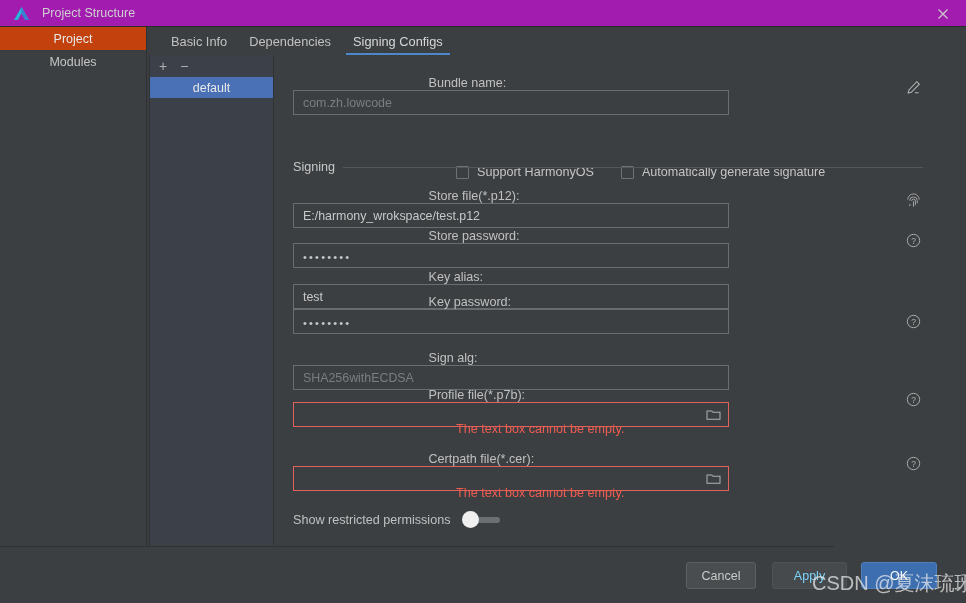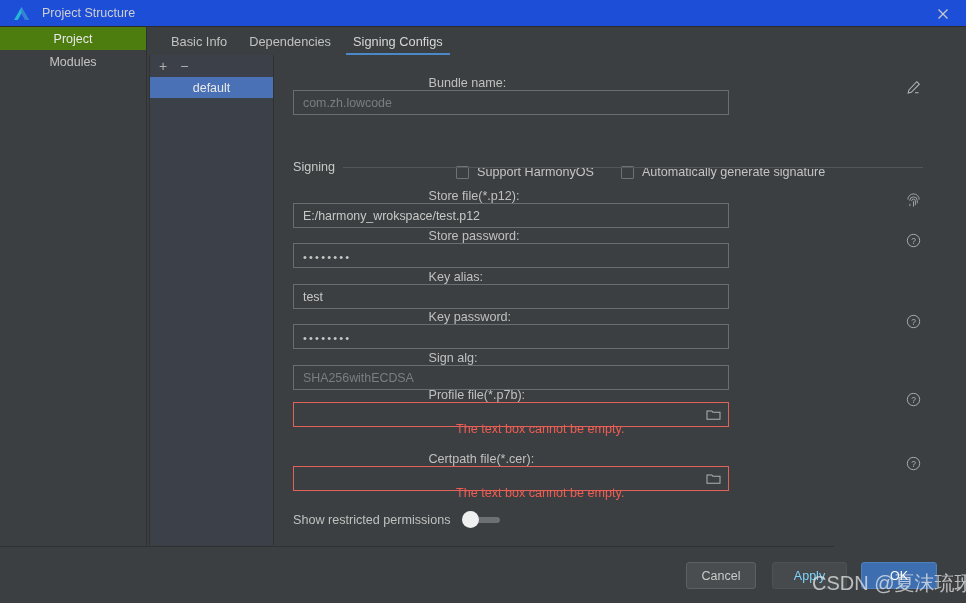--- a/index.html
+++ b/index.html
@@ -14,21 +14,21 @@
     position: relative;
     width: 966px; height: 603px;
     background: #3c3f41;
     color: #bbbbbb;
   }
 
   
   .titlebar {
     position: absolute; left: 0; top: 0;
     width: 966px; height: 27px;
-    background: #1d4ed8;
+    background: #a21caf;
     border-bottom: 1px solid #2b2b2b;
     display: flex; align-items: center;
   }
   .logo-box {
     width: 30px; height: 26px;
     display: flex; align-items: center; justify-content: center;
     margin-left: 6px;
   }
   .title-text {
     font-size: 12.5px;
@@ -50,21 +50,21 @@
     background: #3c3f41;
     border-right: 1px solid #2f3133;
   }
   .nav-item {
     height: 23px;
     display: flex; align-items: center; justify-content: center;
     font-size: 12.5px;
     color: #c4c4c4;
   }
   .nav-item.selected {
-    background: #4d7c0f;
+    background: #c2410c;
     color: #e8e8e8;
   }
 
   
   .tabbar {
     position: absolute; left: 147px; top: 27px;
     width: 819px; height: 28px;
     background: #3c3f41;
     display: flex; align-items: flex-end;
     padding-left: 13px;
@@ -357,21 +357,21 @@
       </svg>
     </div>
 
     <div class="row" style="left:19px; top:215px;">
       <div class="lbl">Key alias:</div>
       <div class="field">
         <span class="field-val">test</span>
       </div>
     </div>
 
-    <div class="row" style="left:19px; top:255px;">
+    <div class="row" style="left:19px; top:240px;">
       <div class="lbl">Key password:</div>
       <div class="field">
         <span class="field-val dots">••••••••</span>
       </div>
     </div>
     <div class="aside-icon" style="top:255px;">
       <svg width="15" height="15" viewBox="0 0 16 16">
         <circle cx="8" cy="8" r="6.6" fill="none" stroke="#aeaeae" stroke-width="1"></circle>
         <text x="8" y="11.4" text-anchor="middle" font-size="9" fill="#aeaeae" font-family="Liberation Sans, sans-serif">?</text>
       </svg>

